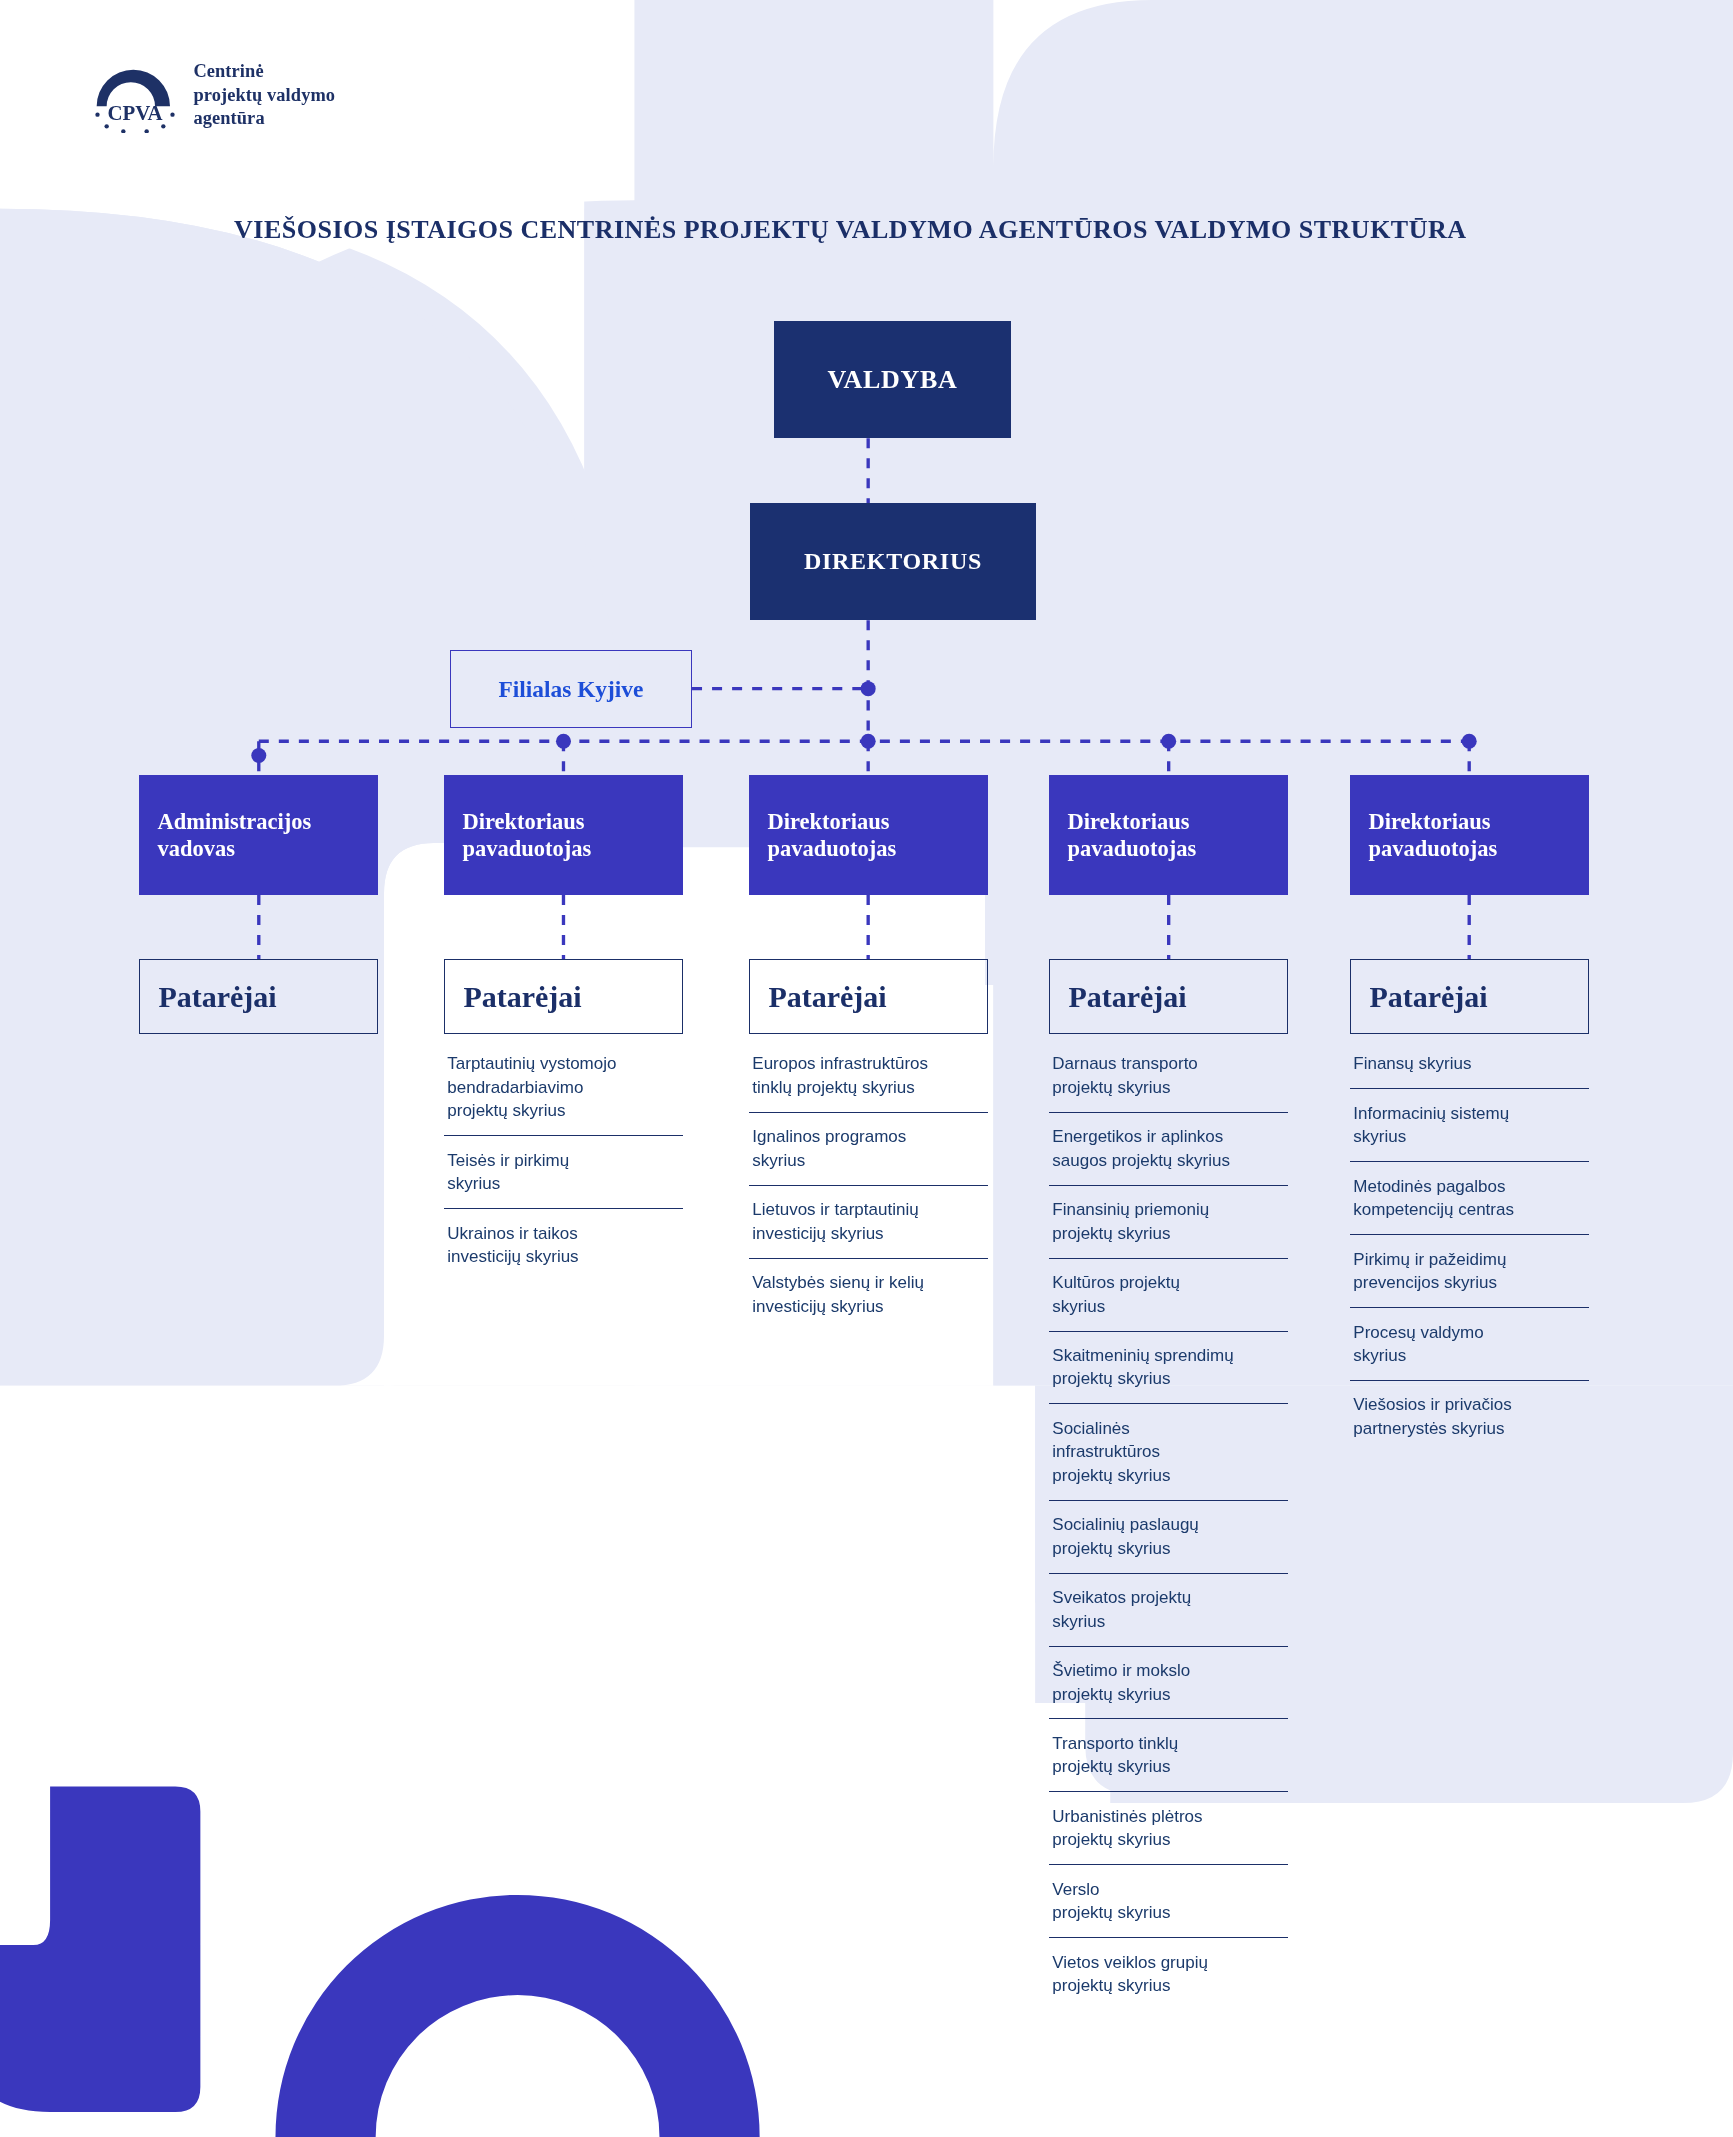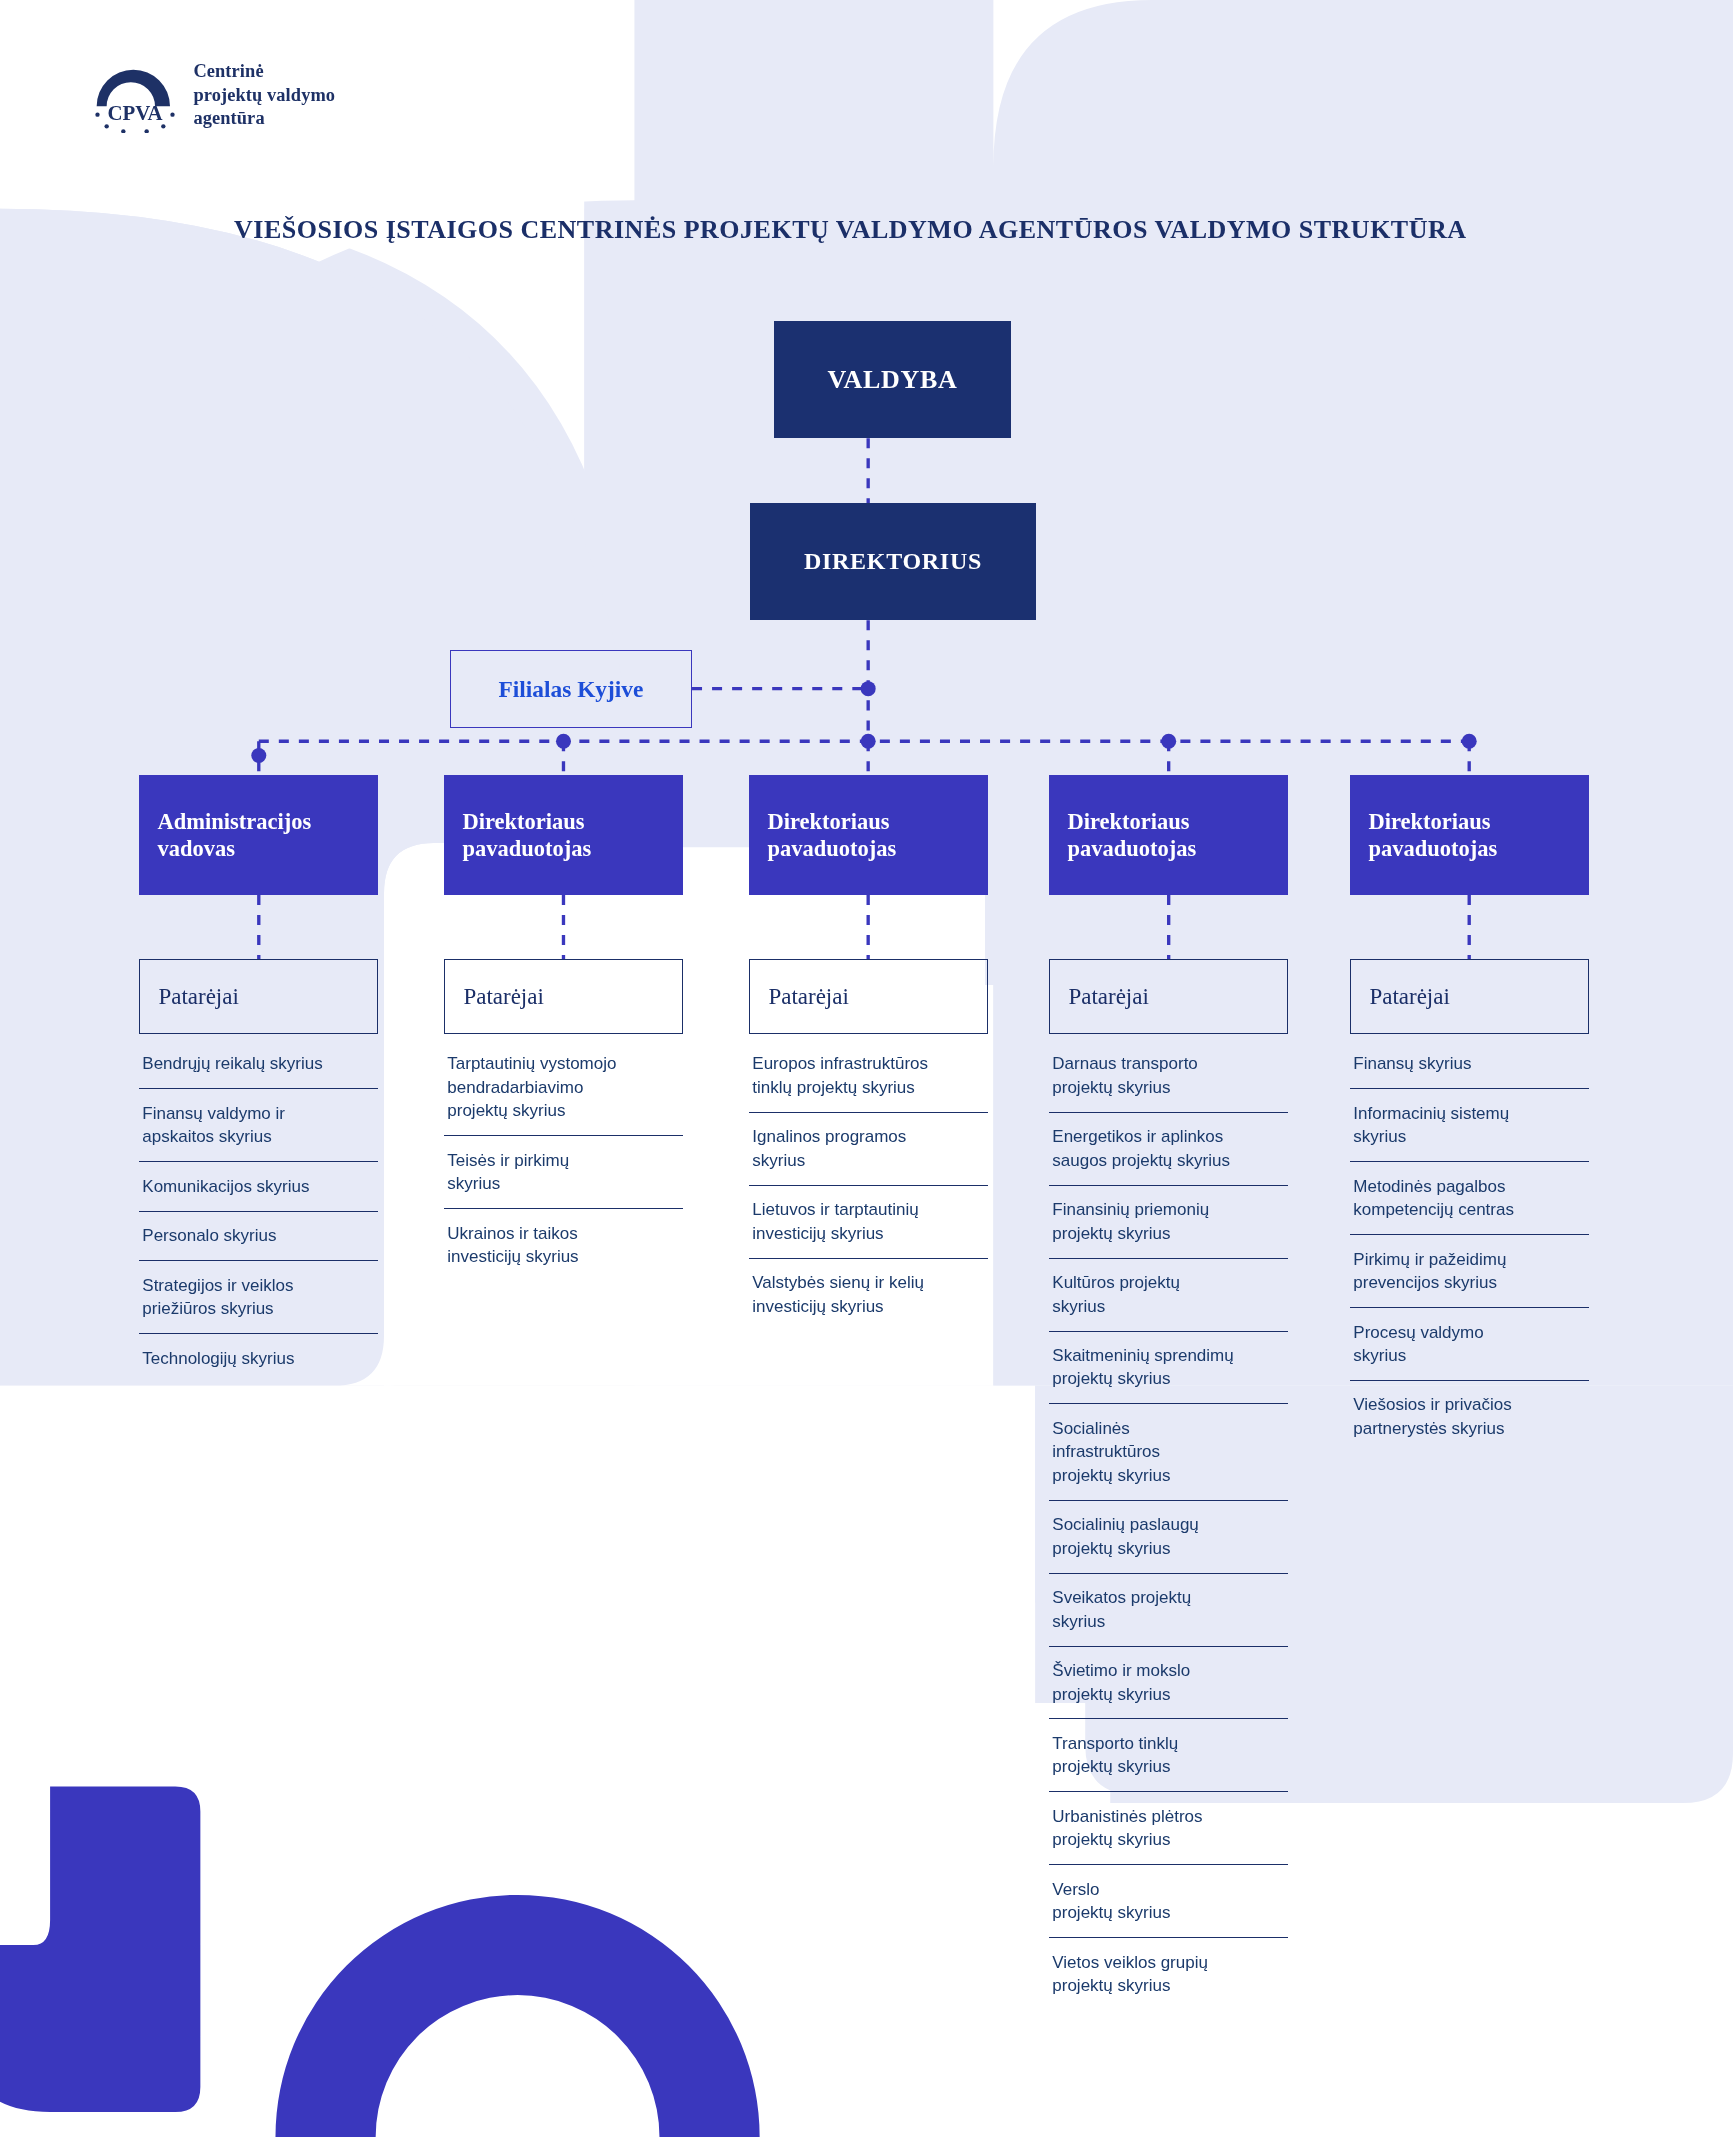--- a/index.html
+++ b/index.html
@@ -81,22 +81,22 @@
     line-height: 1.2;
     display: flex; align-items: center;
     padding: 0 18.4px;
   }
   .col-adv {
     margin-top: 64px;
     height: 75px;
     border: 1.7px solid #1b2f68;
     color: #1b2f68;
     font-family: "Liberation Serif", serif;
-    font-weight: normal;
-    font-size: 23px;
+    font-weight: bold;
+    font-size: 30px;
     display: flex; align-items: center;
     padding: 0 18.4px;
   }
   .dept-list { margin-top: 6.7px; }
   .dept {
     border-top: 1.7px solid #1b2f68;
     color: #1b3a6b;
     font-family: "Liberation Sans", sans-serif;
     font-size: 17px;
     line-height: 1.38;
@@ -233,30 +233,20 @@
 
   <div class="box-dark" id="valdyba">VALDYBA</div>
   <div class="box-dark" id="direktorius">DIREKTORIUS</div>
   <div class="box-outline" id="filialas">Filialas Kyjive</div>
 
   <div id="columns">
       <div class="col" style="left: 139px;">
         <div class="col-head" style="white-space: pre-line;">Administracijos
 vadovas</div>
         <div class="col-adv">Patarėjai</div>
-        <div class="dept-list">
-          <div class="dept">Bendrųjų reikalų skyrius</div>
-          <div class="dept">Finansų valdymo ir
-apskaitos skyrius</div>
-          <div class="dept">Komunikacijos skyrius</div>
-          <div class="dept">Personalo skyrius</div>
-          <div class="dept">Strategijos ir veiklos
-priežiūros skyrius</div>
-          <div class="dept">Technologijų skyrius</div>
-        </div>
       </div>
       <div class="col" style="left: 444px;">
         <div class="col-head" style="white-space: pre-line;">Direktoriaus
 pavaduotojas</div>
         <div class="col-adv">Patarėjai</div>
         <div class="dept-list">
           <div class="dept">Tarptautinių vystomojo
 bendradarbiavimo
 projektų skyrius</div>
           <div class="dept">Teisės ir pirkimų

